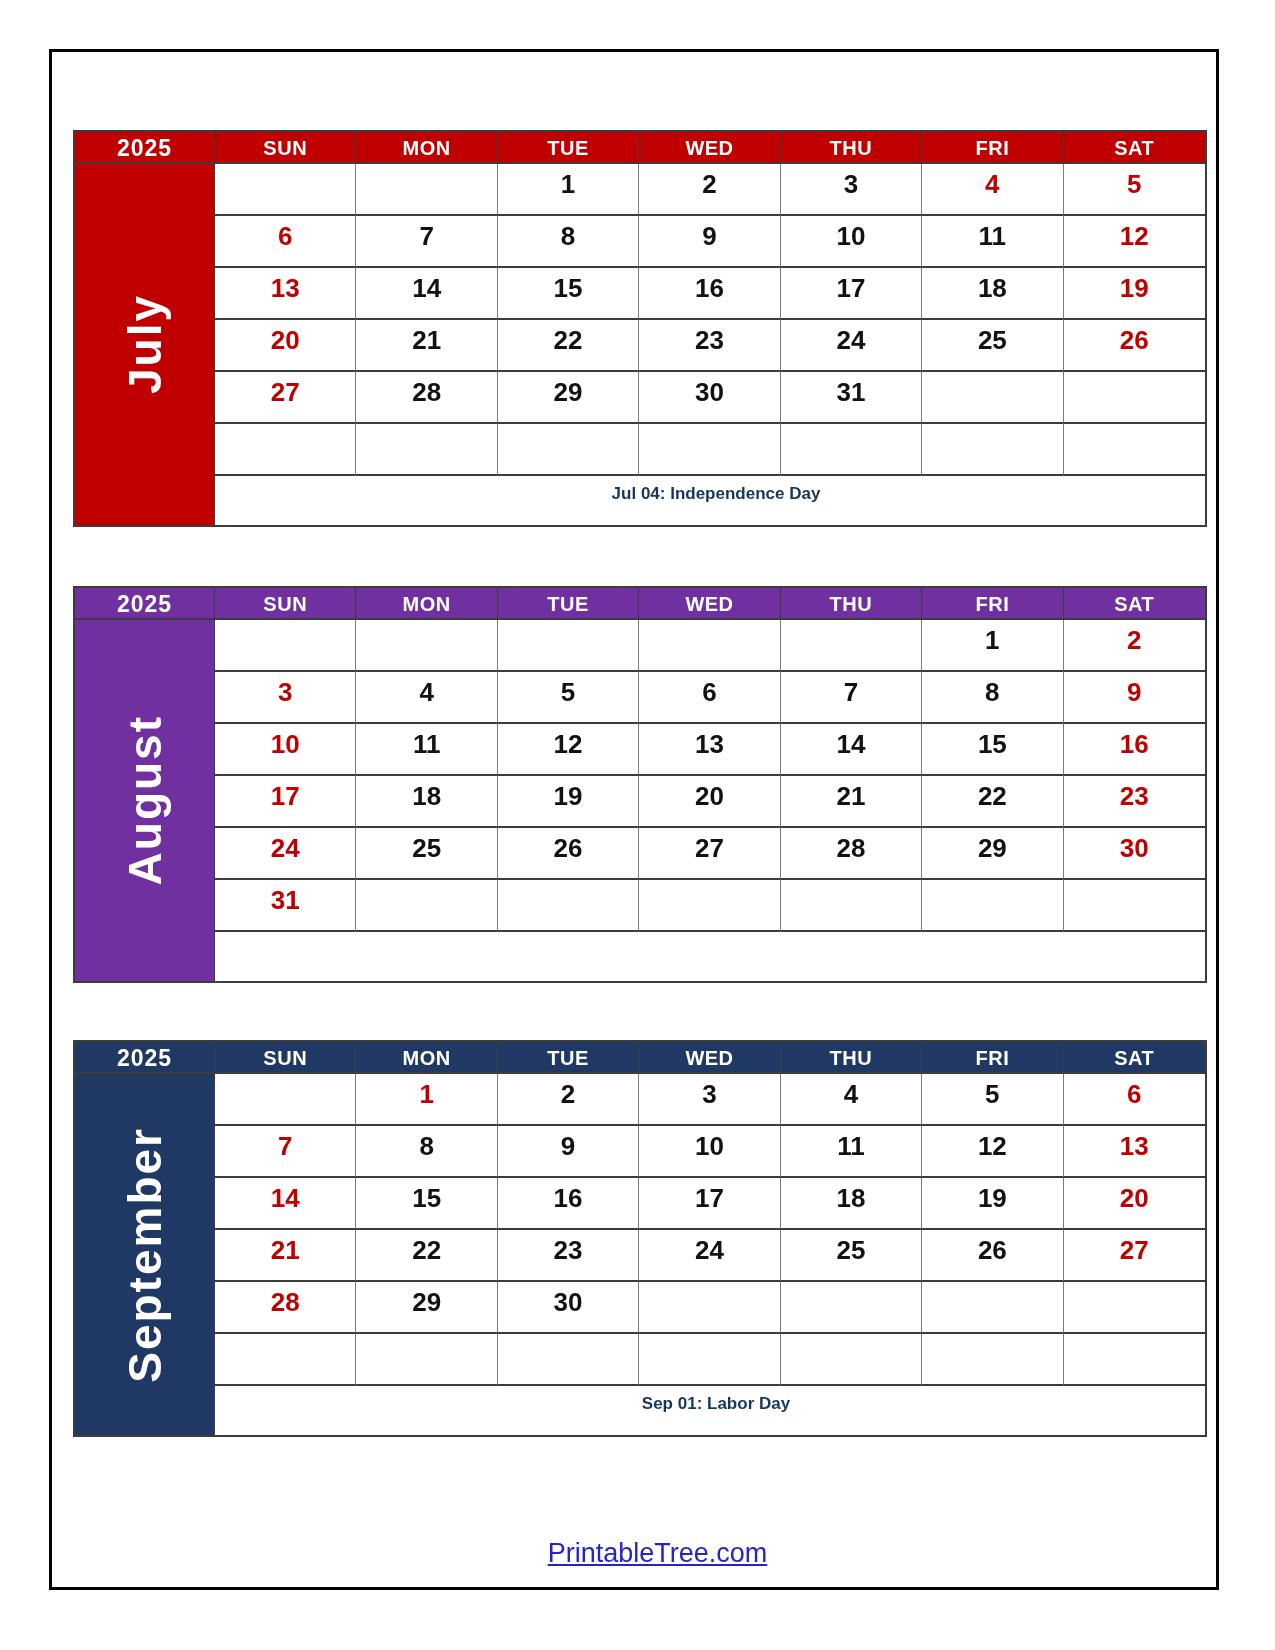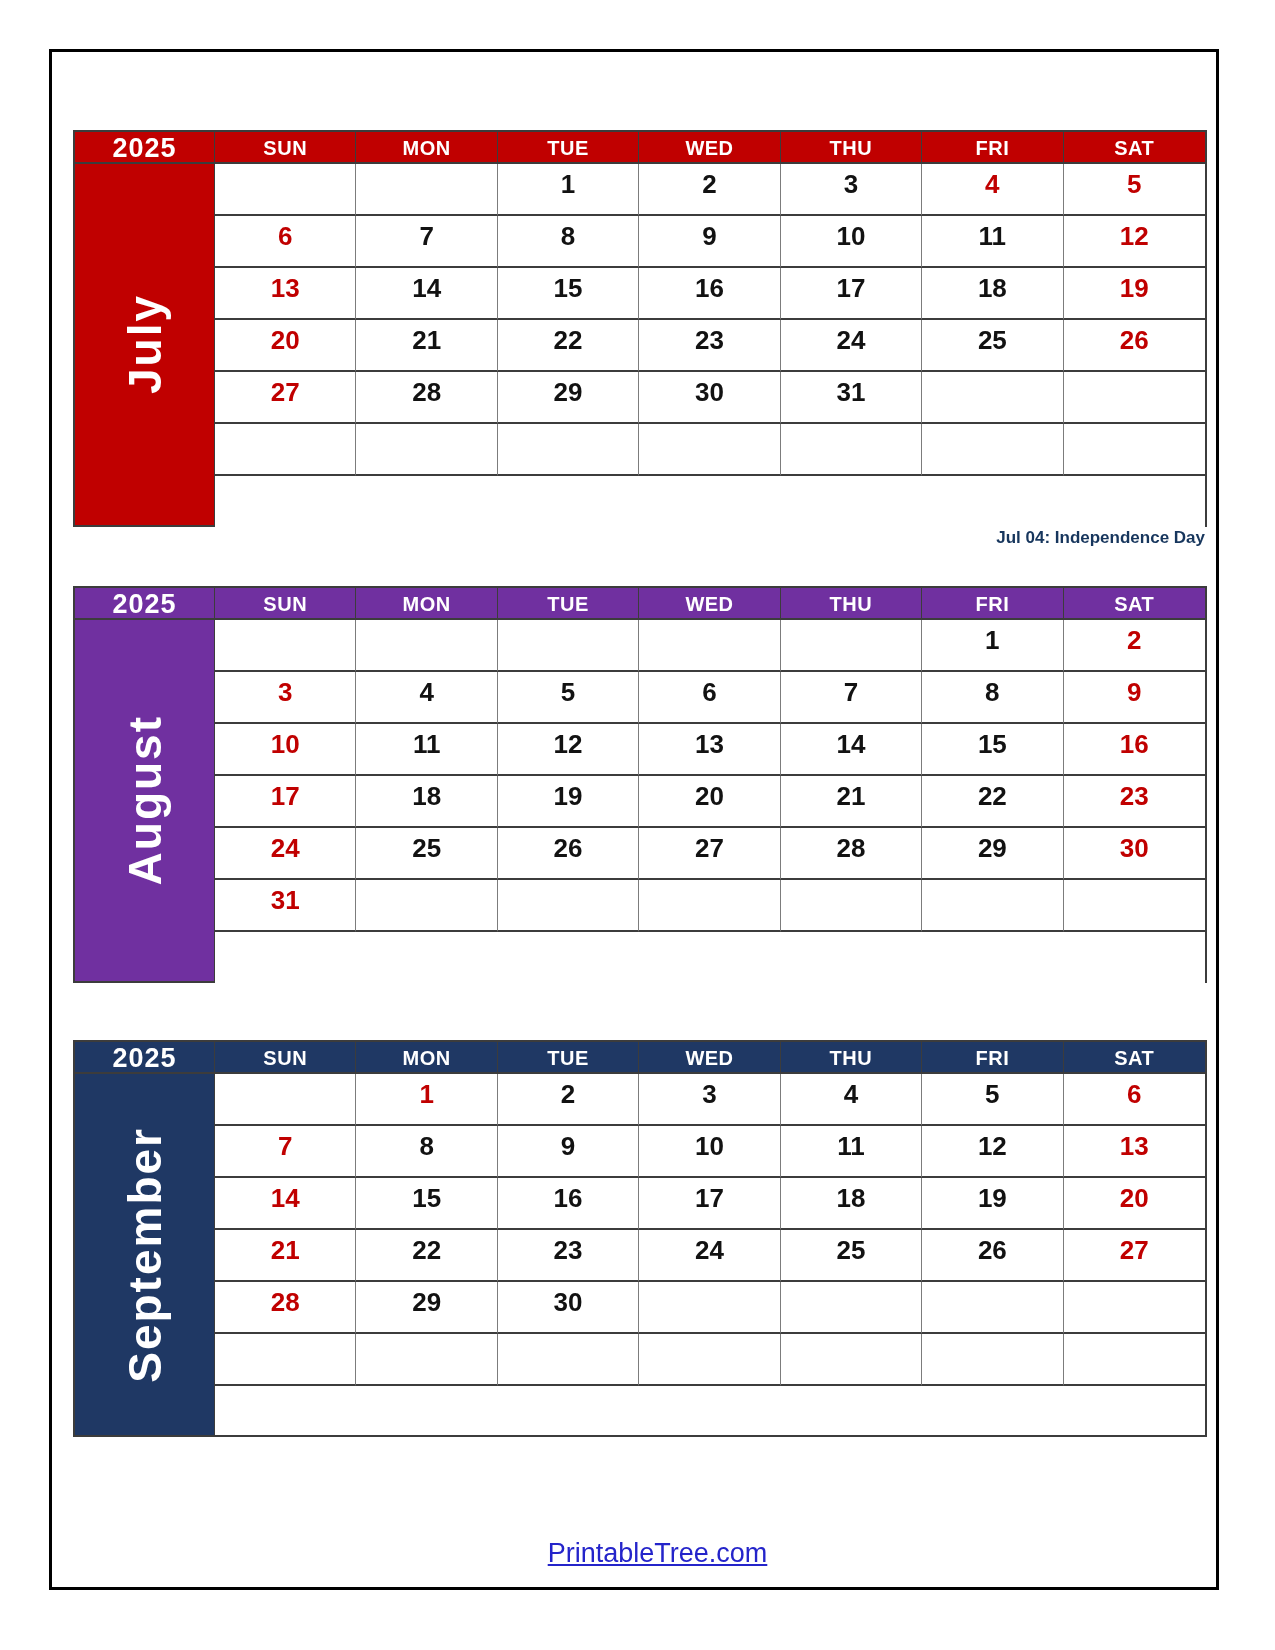--- a/index.html
+++ b/index.html
@@ -17,43 +17,43 @@
     border:2px solid #3c3c3c;box-sizing:content-box;background:#ffffff;
   }
   .m-july{top:130px;}
   .m-august{top:586px;}
   .m-september{top:1040px;}
   .ycell,.hdr{
     color:#ffffff;font-weight:bold;text-align:center;line-height:32px;height:32px;
     box-sizing:border-box;border-right:1px solid #3c3c3c;border-bottom:2px solid #3c3c3c;
     overflow:hidden;
   }
-  .ycell{font-size:27px;letter-spacing:1px;}
+  .ycell{font-size:23px;letter-spacing:1px;}
   .hdr{font-size:20px;letter-spacing:.5px;}
   .hdr.last{border-right:none;}
   .sidebar{
     grid-column:1;display:flex;align-items:center;justify-content:center;
     border-right:1px solid #3c3c3c;box-sizing:border-box;
   }
   .sidebar .mname{
     writing-mode:vertical-rl;transform:rotate(180deg);
     color:#ffffff;font-weight:bold;font-size:46px;letter-spacing:2px;white-space:nowrap;
   }
   .cell{
     background:#ffffff;box-sizing:border-box;height:52px;
     border-right:1px solid #7c7c7c;border-bottom:2px solid #3c3c3c;
     text-align:center;font-weight:bold;font-size:26px;color:#121212;
     padding-top:4px;line-height:1.3;overflow:hidden;
   }
   .cell.last{border-right:none;}
   .cell.red{color:#C00000;}
   .noterow{
     grid-column:2 / 9;background:#ffffff;box-sizing:border-box;height:49px;
-    text-align:right;padding:8px 0 0 12px;
-    font-size:17px;font-weight:bold;color:#17365D;margin-top:44px;
+    text-align:center;padding:8px 0 0 12px;
+    font-size:17px;font-weight:bold;color:#17365D;
   }
   .footer{position:absolute;left:0;width:1275px;top:1538px;text-align:center;margin-left:20px;}
   .footer a{
     color:#2424CA;font-size:27px;text-decoration:underline;
     font-family:"Liberation Sans",sans-serif;
   }
 </style>
 </head>
 <body>
 
@@ -219,18 +219,19 @@
         <div class="cell"></div>
         <div class="cell"></div>
         <div class="cell last"></div>
         <div class="cell"></div>
         <div class="cell"></div>
         <div class="cell"></div>
         <div class="cell"></div>
         <div class="cell"></div>
         <div class="cell"></div>
         <div class="cell last"></div>
+        <div class="noterow">Sep 01: Labor Day</div>
       </section>
     </div>
   <div class="footer">
     <a href="#">PrintableTree.com</a>
   </div>
 </div>
 
 </body></html>

